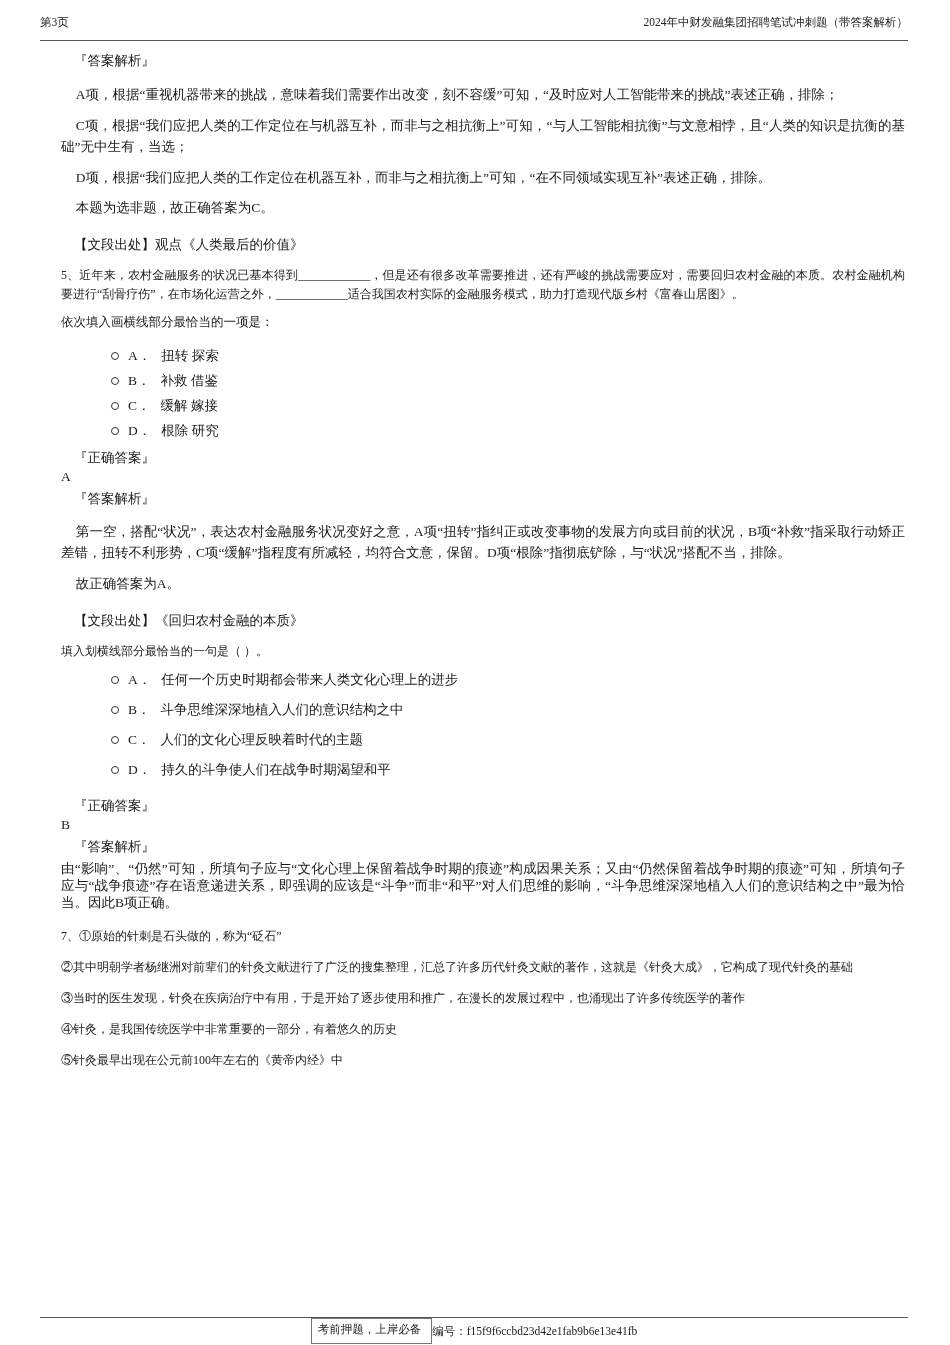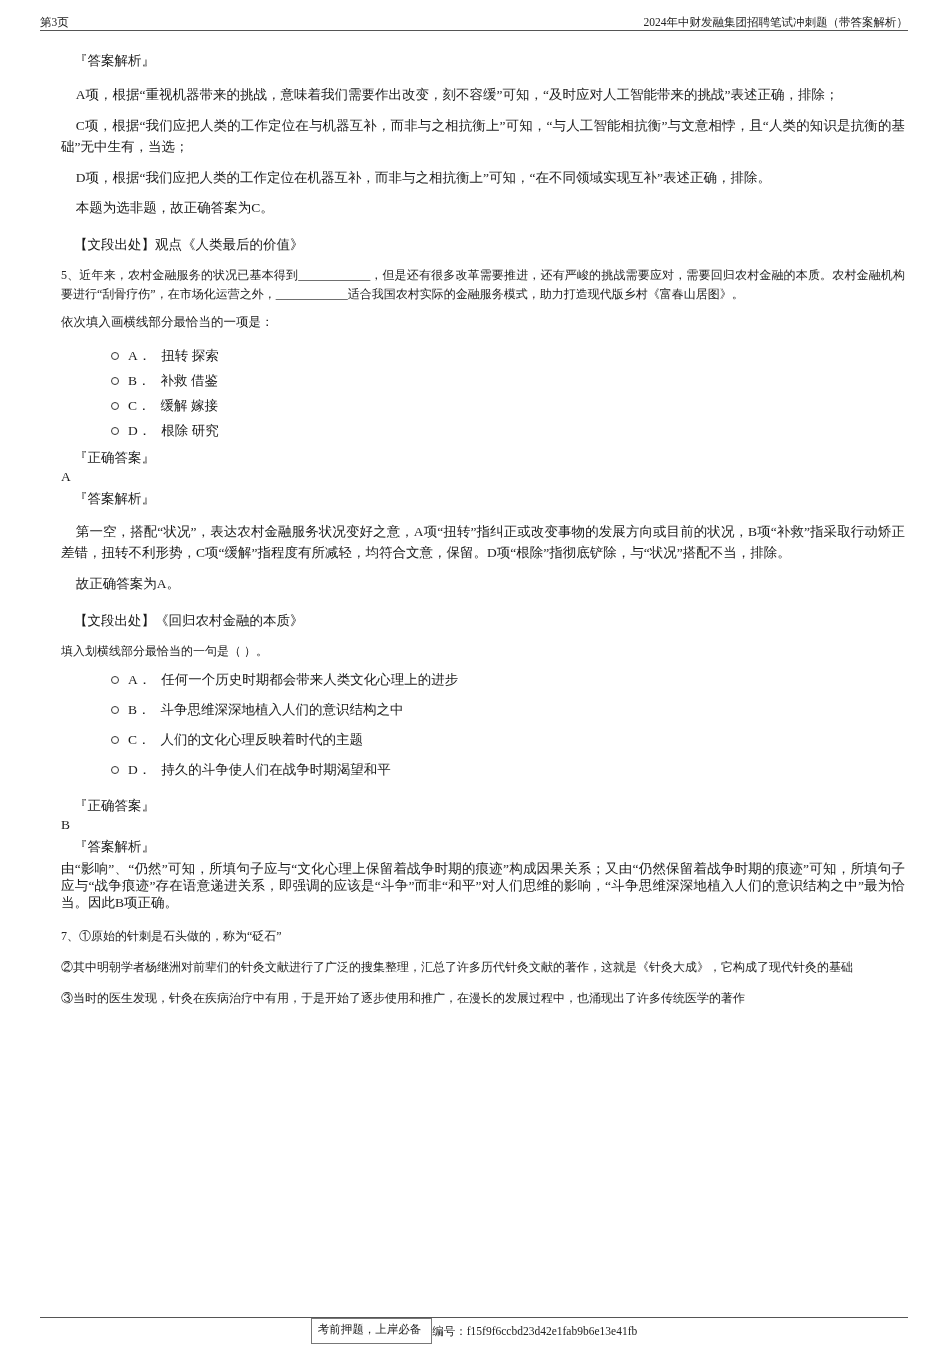--- a/index.html
+++ b/index.html
@@ -8,21 +8,21 @@
     width:950px; height:1345px;
     margin:0 auto;
     background:#ffffff;
     font-family:"Liberation Serif", serif;
     color:#1a1a1a;
     overflow:hidden;
     box-sizing:border-box;
   }
   .page-header {
     position:absolute; top:0; left:40px; right:42px;
-    padding-top:15px; padding-bottom:0;
+    padding-top:15px; padding-bottom:10px;
     display:flex; justify-content:space-between; align-items:flex-end;
     font-size:11.5px; color:#222;
     border-bottom:1px solid #555;
   }
   .body {
     position:absolute; top:36px; left:61px; right:45px;
     padding-top:14px;
   }
   .lbl {
     font-size:13.5px; line-height:21px; margin:0 0 13px; padding-left:13px;
@@ -151,20 +151,22 @@
 
     <div class="spacer-md"></div>
     <div class="correct-lbl">『正确答案』</div>
     <div class="ans-letter">B</div>
     <div class="analysis-lbl tight">『答案解析』</div>
     <div class="tight-analysis">由“影响”、“仍然”可知，所填句子应与“文化心理上保留着战争时期的痕迹”构成因果关系；又由“仍然保留着战争时期的痕迹”可知，所填句子应与“战争痕迹”存在语意递进关系，即强调的应该是“斗争”而非“和平”对人们思维的影响，“斗争思维深深地植入人们的意识结构之中”最为恰当。因此B项正确。</div>
 
     <div class="q7line first">7、①原始的针刺是石头做的，称为“砭石”</div>
     <div class="q7line">②其中明朝学者杨继洲对前辈们的针灸文献进行了广泛的搜集整理，汇总了许多历代针灸文献的著作，这就是《针灸大成》，它构成了现代针灸的基础</div>
     <div class="q7line">③当时的医生发现，针灸在疾病治疗中有用，于是开始了逐步使用和推广，在漫长的发展过程中，也涌现出了许多传统医学的著作</div>
+    <div class="q7line">④针灸，是我国传统医学中非常重要的一部分，有着悠久的历史</div>
+    <div class="q7line">⑤针灸最早出现在公元前100年左右的《黄帝内经》中</div>
 
   </div>
 
   <div class="page-footer">
     <span class="footer-box">考前押题，上岸必备</span>
     <span class="footer-serial">编号：f15f9f6ccbd23d42e1fab9b6e13e41fb</span>
   </div>
 
 </div>
 

